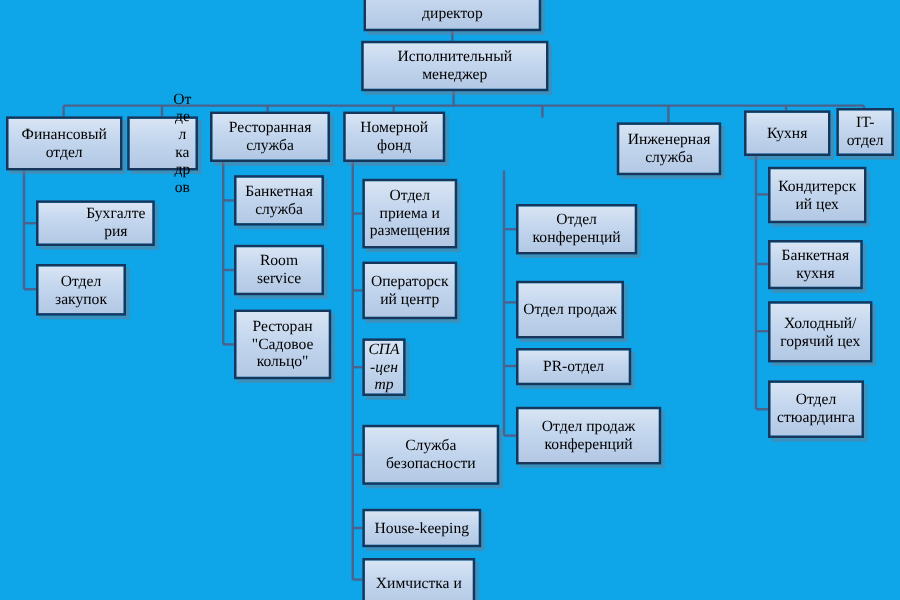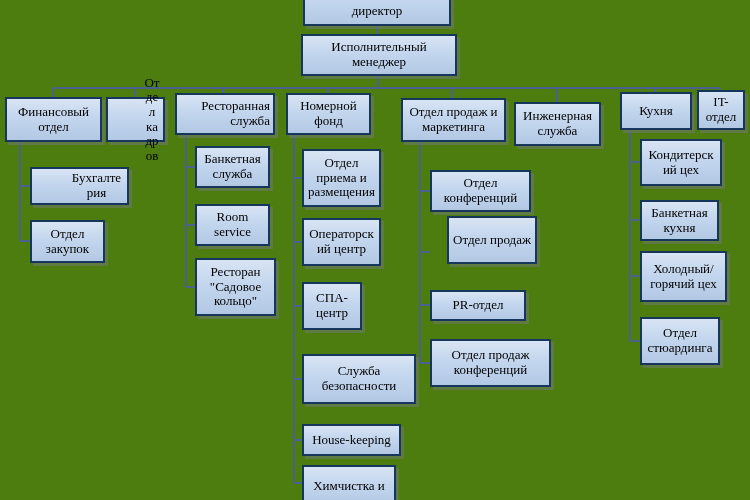--- a/index.html
+++ b/index.html
@@ -1,52 +1,52 @@
 <!DOCTYPE html>
 <html><head>
 <meta charset="utf-8">
 <style>
   html,body{margin:0;padding:0;background:#000;}
   #canvas{
-    position:relative;width:750px;height:500px;background:#4d7c0f;overflow:hidden;
+    position:relative;width:750px;height:500px;background:#0ea5e9;overflow:hidden;
     font-family:"Liberation Serif","DejaVu Serif",serif;
   }
   svg.lines{position:absolute;left:0;top:0;pointer-events:none;}
   .node{
     position:absolute;box-sizing:border-box;
     display:flex;align-items:center;justify-content:center;text-align:center;
     background:linear-gradient(180deg,#d8e4f3 0%,#c3d6ee 45%,#b3c8e4 100%);
     border:2px solid #16365c;color:#000;
     font-size:13px;line-height:1.12;padding:2px 3px;
     box-shadow:3px 3px 0 rgba(120,120,130,0.45);
     overflow-wrap:break-word;word-break:break-word;
   }
   #n-director{left:303px;top:-20px;width:148px;height:46px;align-items:flex-end;padding-bottom:5px;}
   #n-exec{left:301px;top:34px;width:156px;height:42px;}
   #n-fin{left:5px;top:97px;width:97px;height:45px;}
   #n-hr{left:106px;top:97px;width:59px;height:45px;padding-left:36px;}
-  #n-rest{left:175px;top:93px;width:100px;height:42px;text-align:right;}
+  #n-rest{left:175px;top:93px;width:100px;height:42px;}
   #n-rooms{left:286px;top:93px;width:85px;height:42px;}
   #n-sales{left:401px;top:98px;width:105px;height:44px;}
   #n-eng{left:514px;top:102px;width:87px;height:44px;}
   #n-kitchen{left:620px;top:92px;width:72px;height:38px;}
   #n-it{left:697px;top:90px;width:48px;height:40px;}
   #n-buh{left:30px;top:167px;width:99px;height:38px;padding-left:37px;}
   #n-purchase{left:30px;top:220px;width:75px;height:43px;}
   #n-banquet-service{left:195px;top:146px;width:75px;height:42px;}
   #n-room-service{left:195px;top:204px;width:75px;height:42px;}
   #n-restaurant{left:195px;top:258px;width:81px;height:58px;}
   #n-reception{left:302px;top:149px;width:79px;height:58px;}
   #n-operator{left:302px;top:218px;width:79px;height:48px;}
-  #n-spa{left:302px;top:282px;width:60px;height:48px;}
+  #n-spa{left:302px;top:282px;width:36px;height:48px;font-style:italic;}
   #n-security{left:302px;top:354px;width:114px;height:50px;}
   #n-housekeeping{left:302px;top:424px;width:99px;height:32px;}
   #n-drycleaning{left:302px;top:465px;width:94px;height:42px;}
   #n-booking{left:430px;top:170px;width:101px;height:42px;}
-  #n-sales-dept{left:430px;top:216px;width:90px;height:48px;margin-left:17px;}
+  #n-sales-dept{left:430px;top:234px;width:90px;height:48px;}
   #n-pr{left:430px;top:290px;width:96px;height:31px;}
   #n-conf-sales{left:430px;top:339px;width:121px;height:48px;}
   #n-pastry{left:640px;top:139px;width:82px;height:47px;}
   #n-banquet-kitchen{left:640px;top:200px;width:79px;height:41px;}
   #n-cold-hot{left:640px;top:251px;width:87px;height:51px;}
   #n-steward{left:640px;top:317px;width:80px;height:48px;}
 </style>
 </head>
 <body>
 
@@ -99,21 +99,20 @@
     </g>
   </svg>
 
   <div class="node" id="n-director">директор</div>
   <div class="node" id="n-exec">Исполнительный менеджер</div>
 
   <div class="node" id="n-fin">Финансовый отдел</div>
   <div class="node" id="n-hr">Отдел кадров</div>
   <div class="node" id="n-rest">Ресторанная служба</div>
   <div class="node" id="n-rooms">Номерной фонд</div>
-  <div class="node" id="n-sales">Отдел продаж и маркетинга</div>
   <div class="node" id="n-eng">Инженерная служба</div>
   <div class="node" id="n-kitchen">Кухня</div>
   <div class="node" id="n-it">IT-отдел</div>
 
   <div class="node" id="n-buh">Бухгалтерия</div>
   <div class="node" id="n-purchase">Отдел закупок</div>
 
   <div class="node" id="n-banquet-service">Банкетная служба</div>
   <div class="node" id="n-room-service">Room service</div>
   <div class="node" id="n-restaurant">Ресторан "Садовое кольцо"</div>

